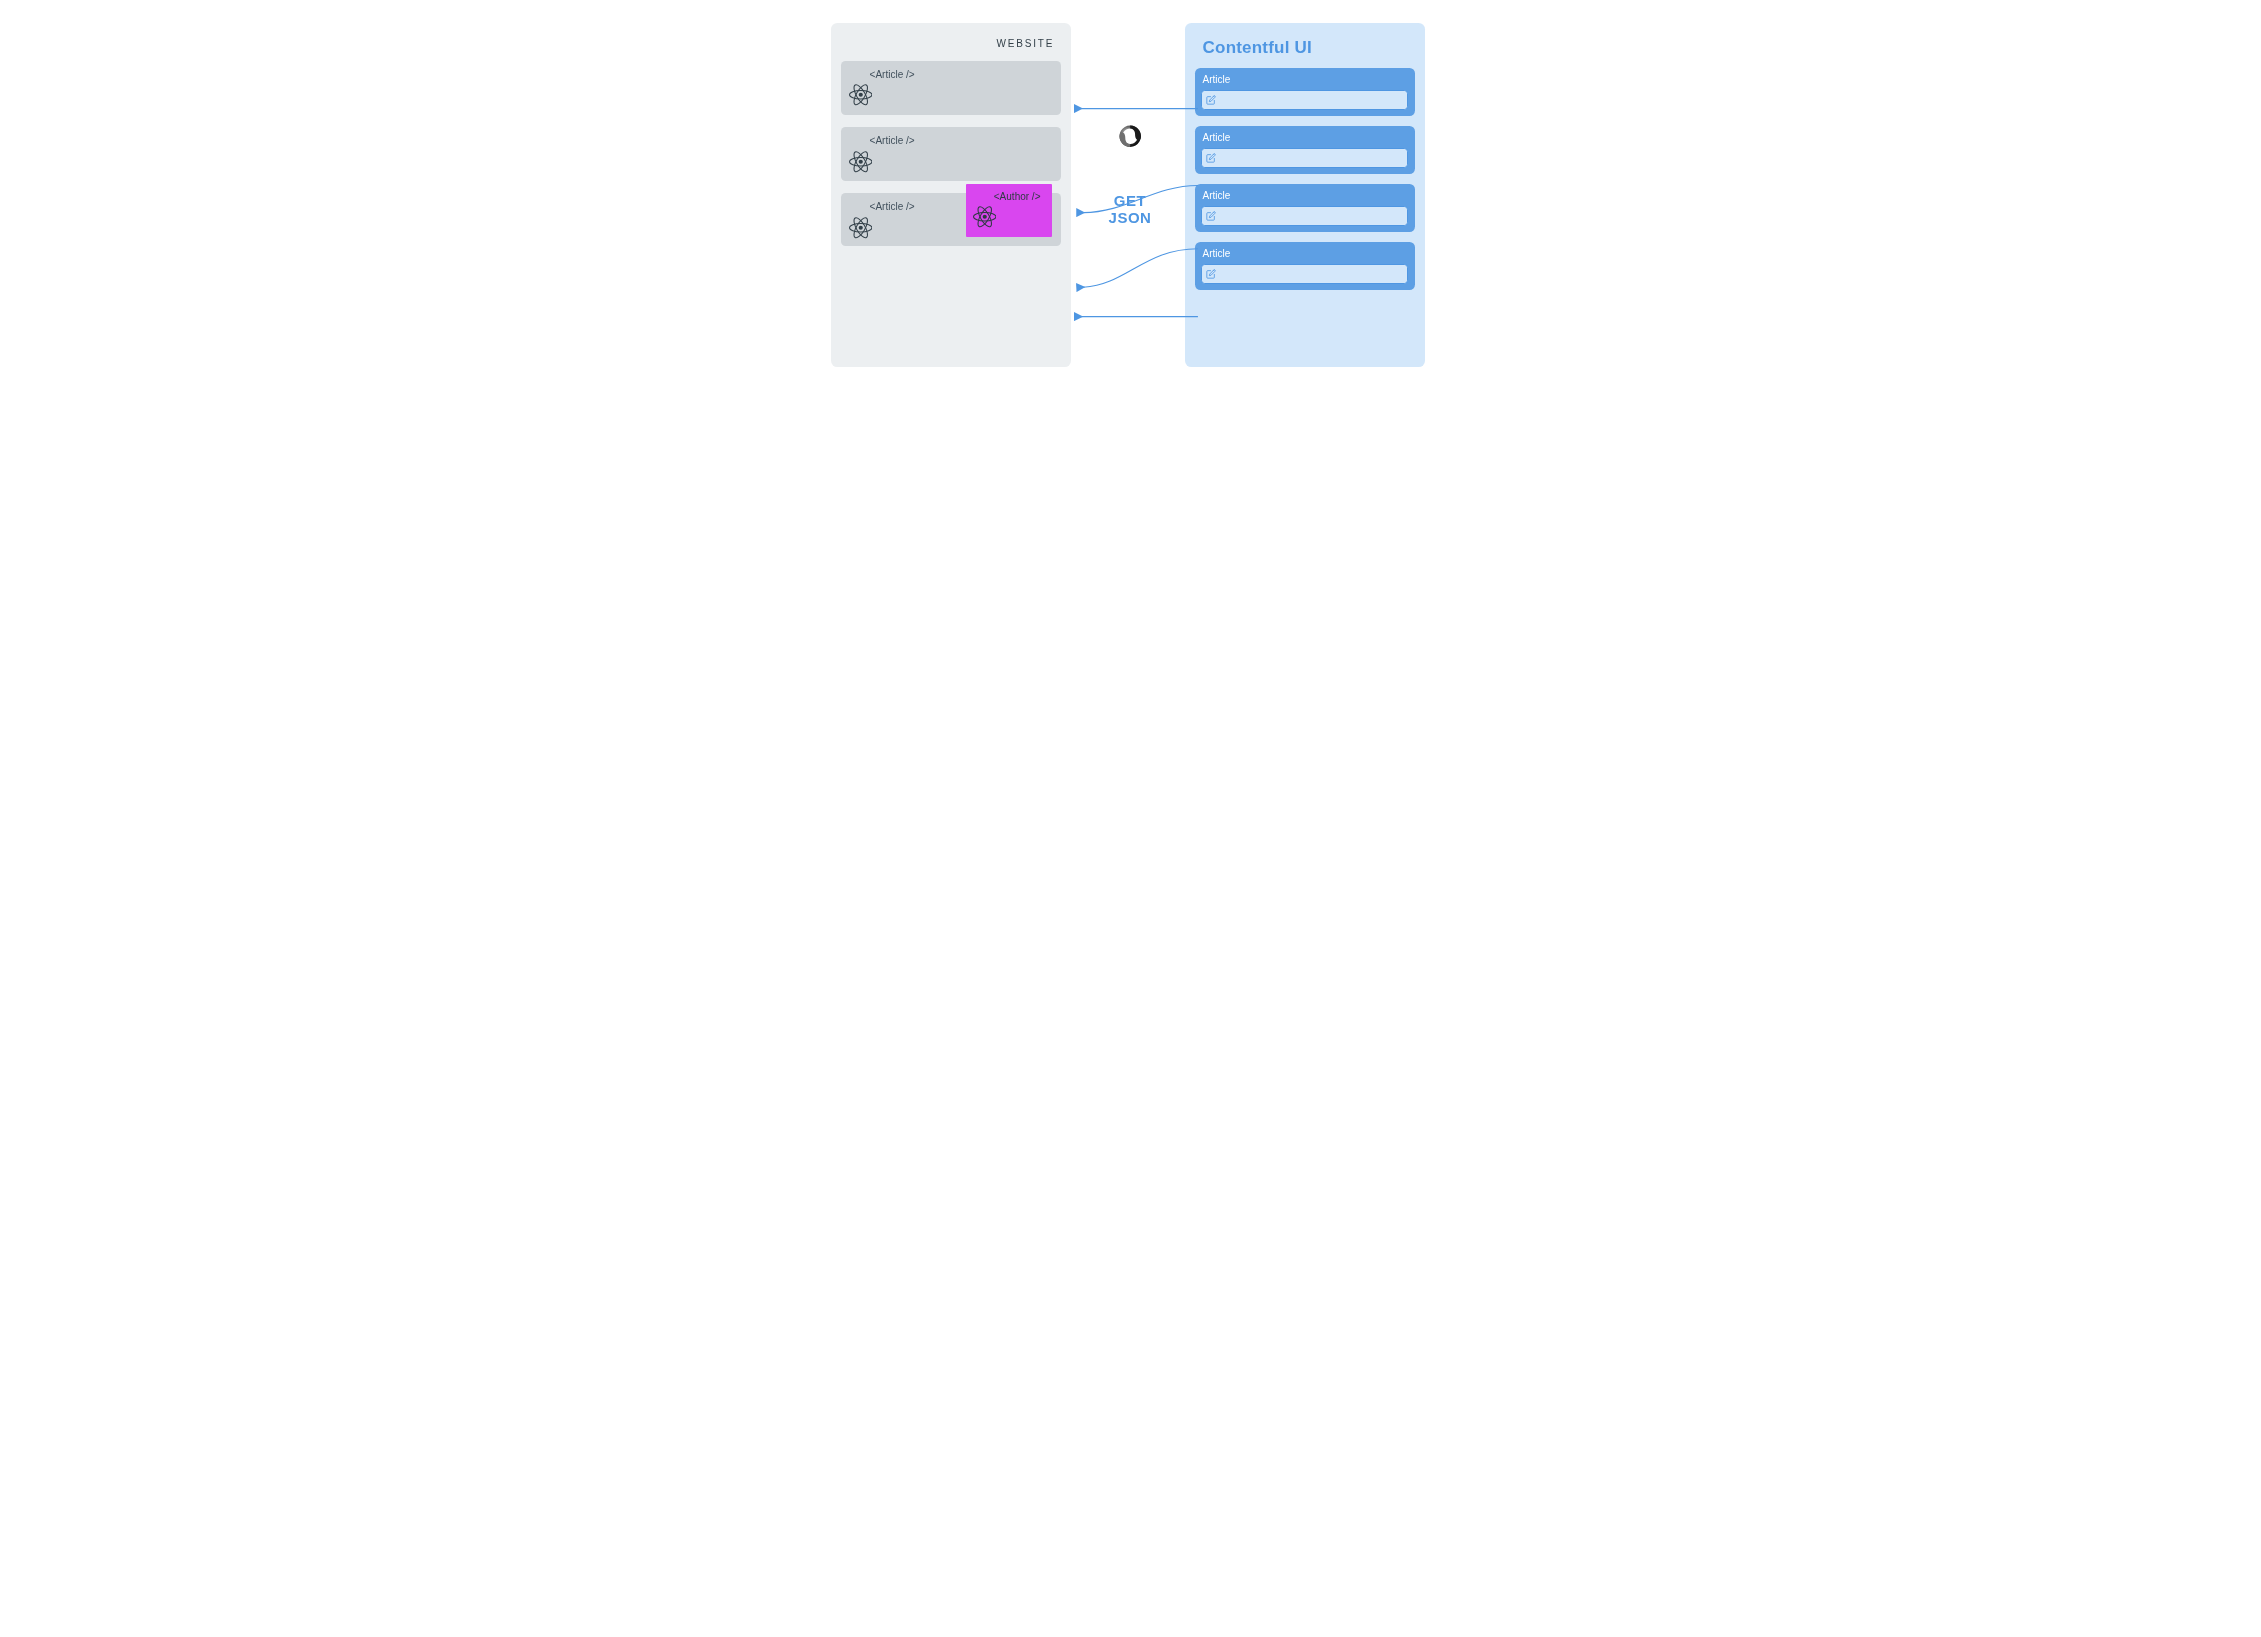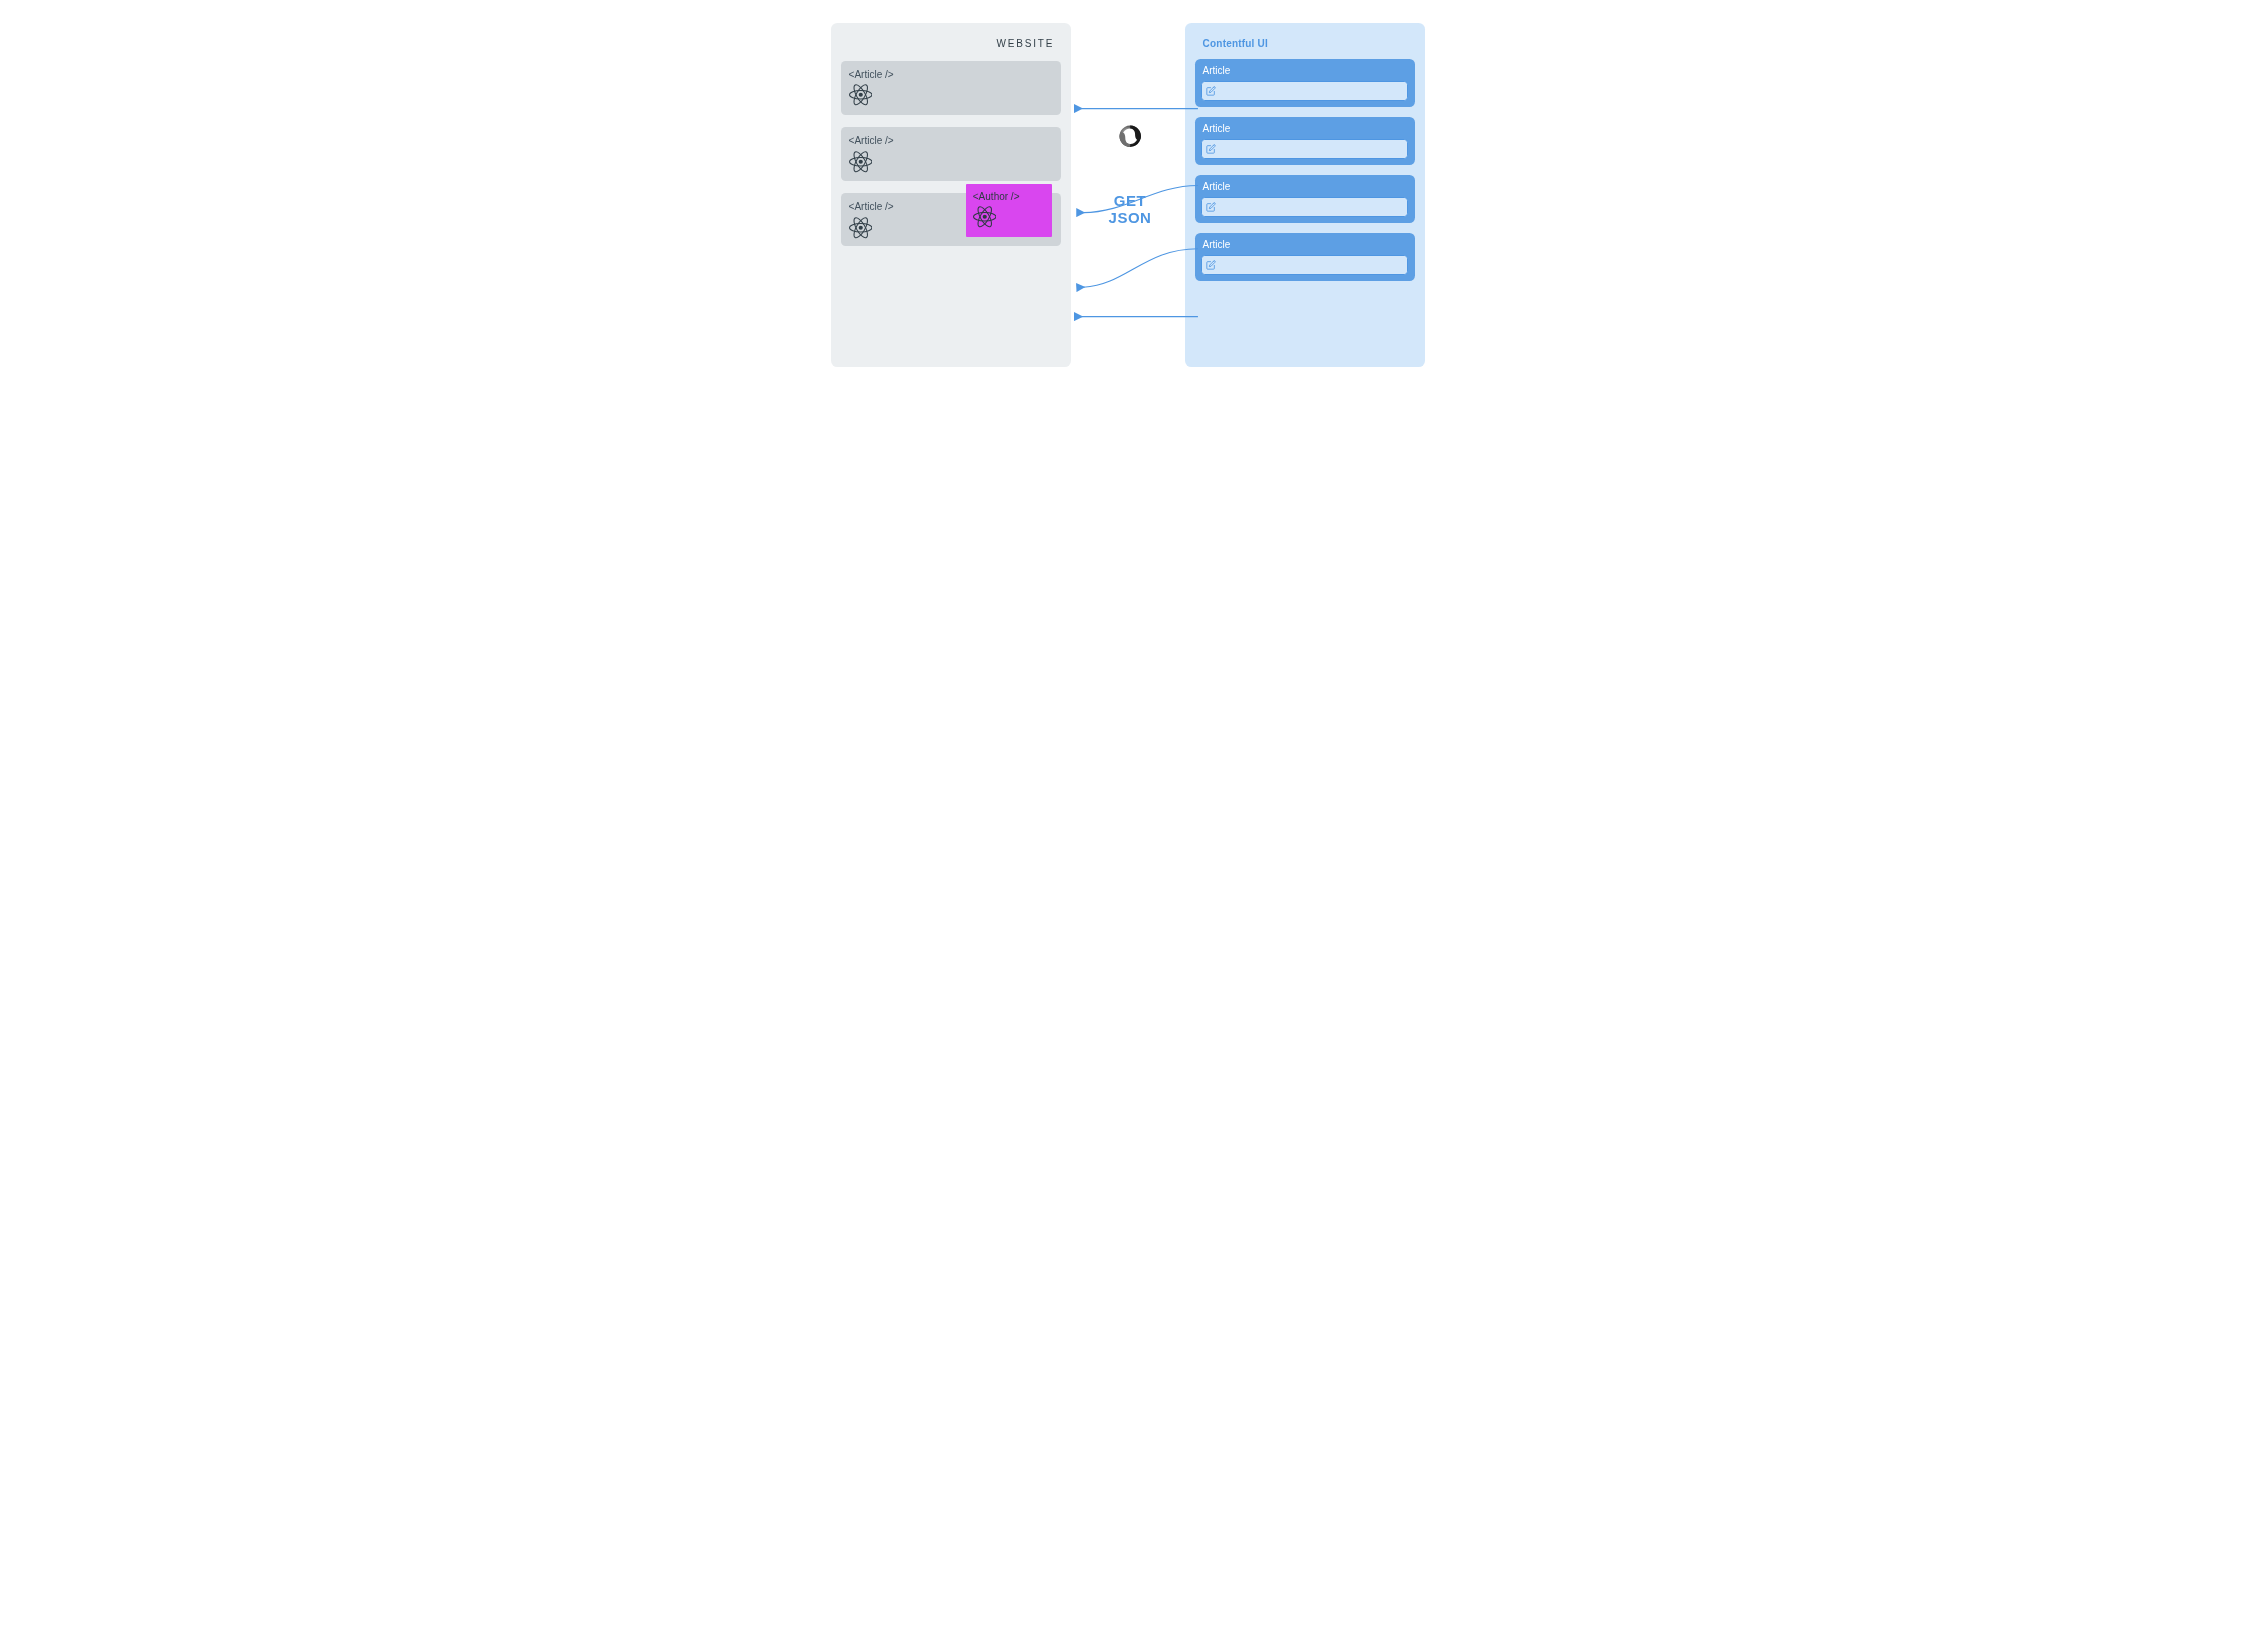--- a/index.html
+++ b/index.html
@@ -43,35 +43,36 @@
   .title-left {
     color: #334049;
     letter-spacing: 1.8px;
   }
   .title-right {
     text-align: left;
     color: #4e96e2;
     font-weight: 600;
     letter-spacing: 0.2px;
     margin: 5.4px 0 4.5px 8.1px;
-    font-size: 10px;
+    font-size: 17px;
   }
   .component-card {
     background: #cfd4d8;
     border-radius: 4.5px;
     padding: 8.1px 8.1px 6.3px 8.1px;
     margin-top: 11.8px;
     position: relative;
   }
   .component-card:first-of-type { margin-top: 15.4px; }
   .component-label {
     color: #41505c;
     font-size: 10px;
     font-weight: 400;
     margin-bottom: 3.6px;
+    margin-left: 21px;
   }
   .react-icon {
     width: 23.5px;
     height: 23.5px;
     flex-shrink: 0;
   }
   .nested-card {
     background: #d946ef;
     border-radius: 0.9px;
     padding: 6.3px 7.2px 4.5px 7.2px;

